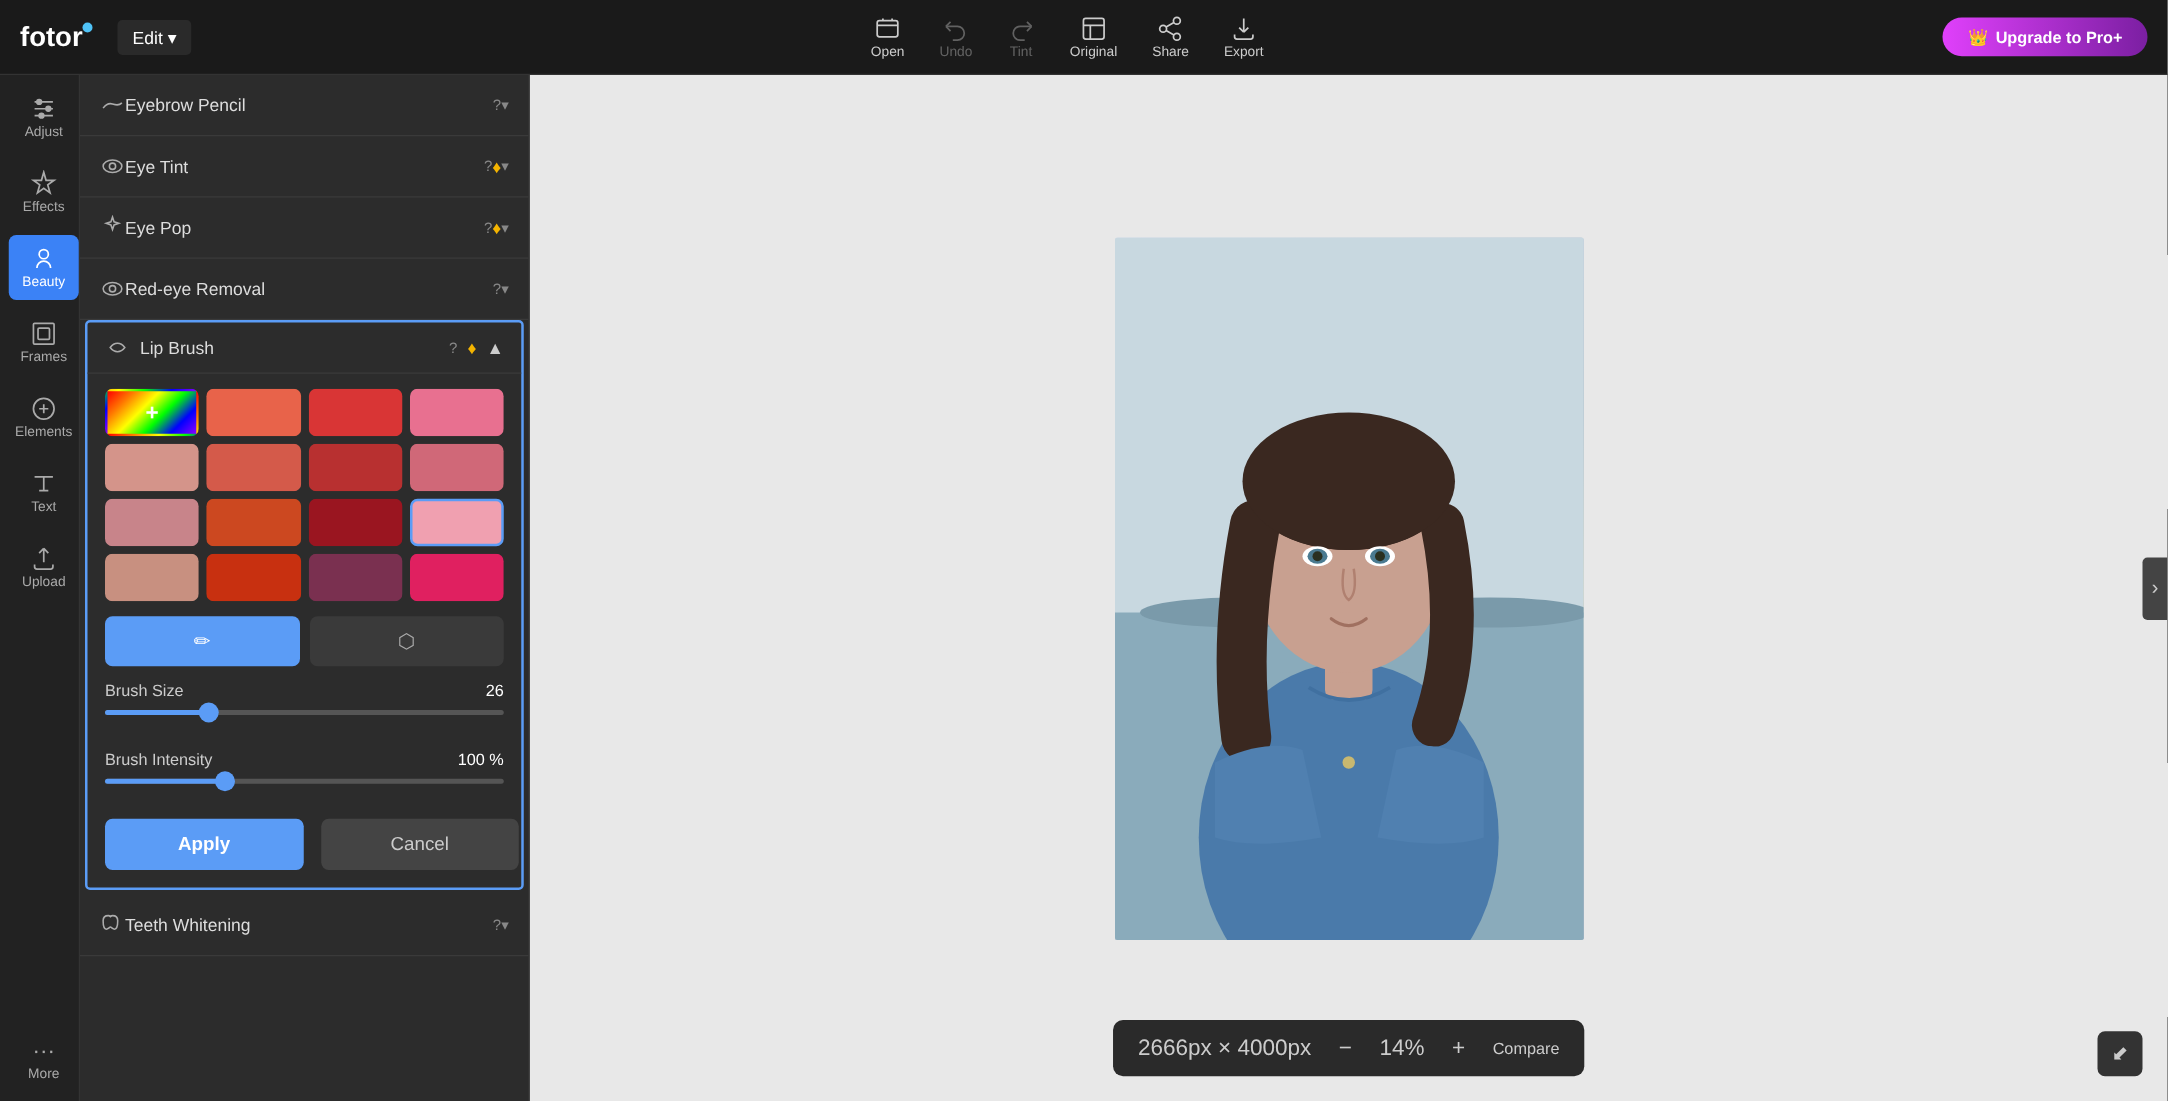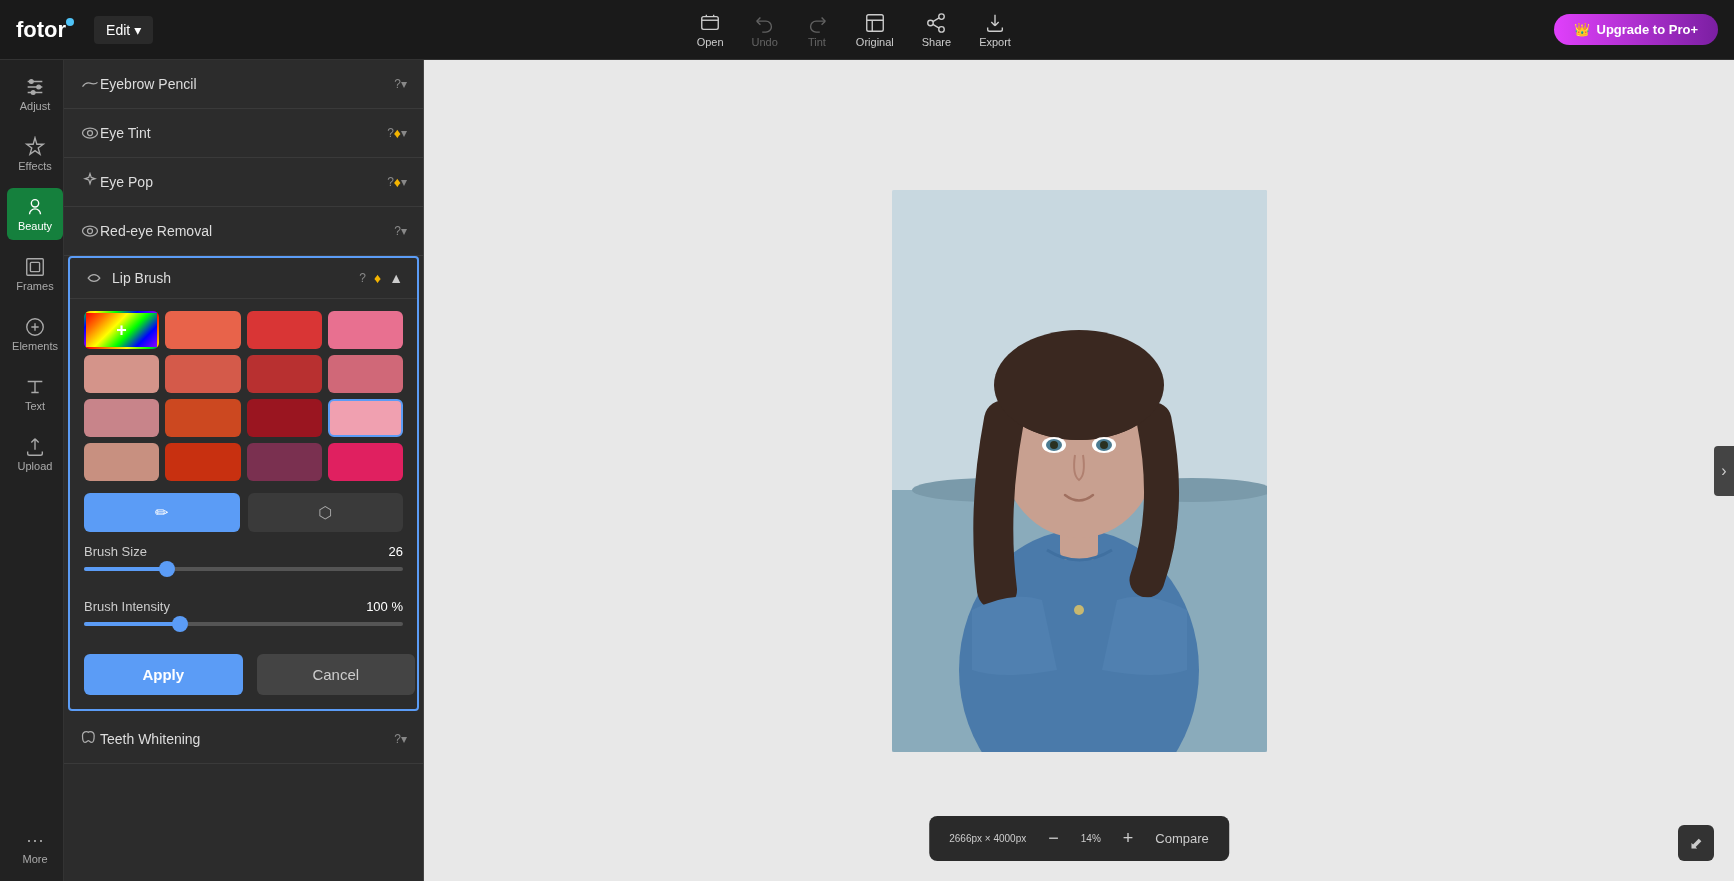--- a/index.html
+++ b/index.html
@@ -70,21 +70,21 @@
     .apply-btn { flex: 1; padding: 12px; background: #5b9cf6; color: #fff; border: none; border-radius: 6px; font-size: 15px; font-weight: 600; cursor: pointer; }
     .cancel-btn { flex: 1; padding: 12px; background: #444; color: #ccc; border: none; border-radius: 6px; font-size: 15px; cursor: pointer; }
 
     
     .canvas-area { flex: 1; background: #e8e8e8; display: flex; align-items: center; justify-content: center; position: relative; }
     .photo-container { position: relative; }
     .photo-img { width: 375px; height: 562px; background: linear-gradient(160deg, #d0dce8 0%, #b8cad8 20%, #a8bdc8 40%, #c8d0c0 60%, #8090a0 80%, #6080a0 100%); border-radius: 2px; overflow: hidden; display: flex; align-items: center; justify-content: center; }
 
     
     .bottom-bar { position: absolute; bottom: 20px; left: 50%; transform: translateX(-50%); background: #2a2a2a; border-radius: 8px; padding: 10px 20px; display: flex; align-items: center; gap: 16px; }
-    .zoom-info { font-size: 10px; color: #ccc; }
+    .zoom-info { font-size: 18px; color: #ccc; }
     .zoom-btn { background: none; border: none; color: #ccc; font-size: 18px; cursor: pointer; padding: 2px 6px; }
     .compare-btn { font-size: 13px; color: #ccc; cursor: pointer; }
 
     
     .right-collapse { position: absolute; right: 0; top: 50%; transform: translateY(-50%); background: #444; width: 20px; height: 50px; border-radius: 4px 0 0 4px; display: flex; align-items: center; justify-content: center; cursor: pointer; color: #ccc; }
 
     
     .corner-btn { position: absolute; bottom: 20px; right: 20px; background: #333; border: none; color: #ccc; width: 36px; height: 36px; border-radius: 6px; cursor: pointer; font-size: 16px; display: flex; align-items: center; justify-content: center; }
 
     
@@ -168,21 +168,21 @@
           <circle cx="10" cy="18" r="2" fill="currentColor"></circle>
         </svg>
       <span>Adjust</span>
     </div>
     <div class="icon-item">
       <svg viewBox="0 0 24 24" fill="none" stroke="currentColor" stroke-width="1.5">
           <path d="M12 2l2 7h7l-5.5 4 2 7L12 16l-5.5 4 2-7L3 9h7z"></path>
         </svg>
       <span>Effects</span>
     </div>
-    <div class="icon-item active" style="background:#15803d;">
+    <div class="icon-item active" style="background:#3b82f6;">
       <svg viewBox="0 0 24 24" fill="none" stroke="#fff" stroke-width="1.5">
           <circle cx="12" cy="8" r="4"></circle>
           <path d="M6 20c0-3.3 2.7-6 6-6s6 2.7 6 6"></path>
         </svg>
       <span style="color:#fff;">Beauty</span>
     </div>
     <div class="icon-item">
       <svg viewBox="0 0 24 24" fill="none" stroke="currentColor" stroke-width="1.5">
           <rect x="3" y="3" width="18" height="18" rx="1"></rect>
           <rect x="7" y="7" width="10" height="10" rx="1"></rect>

